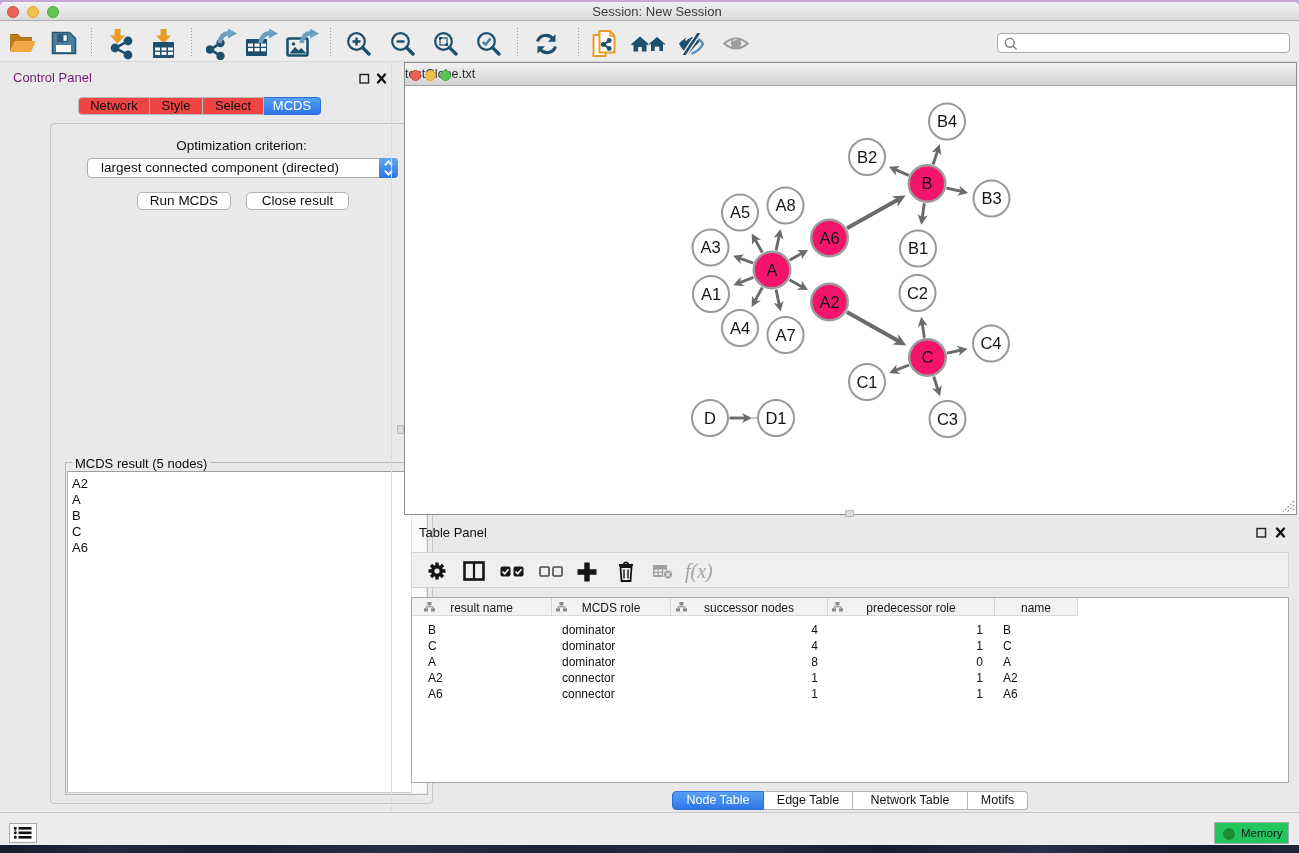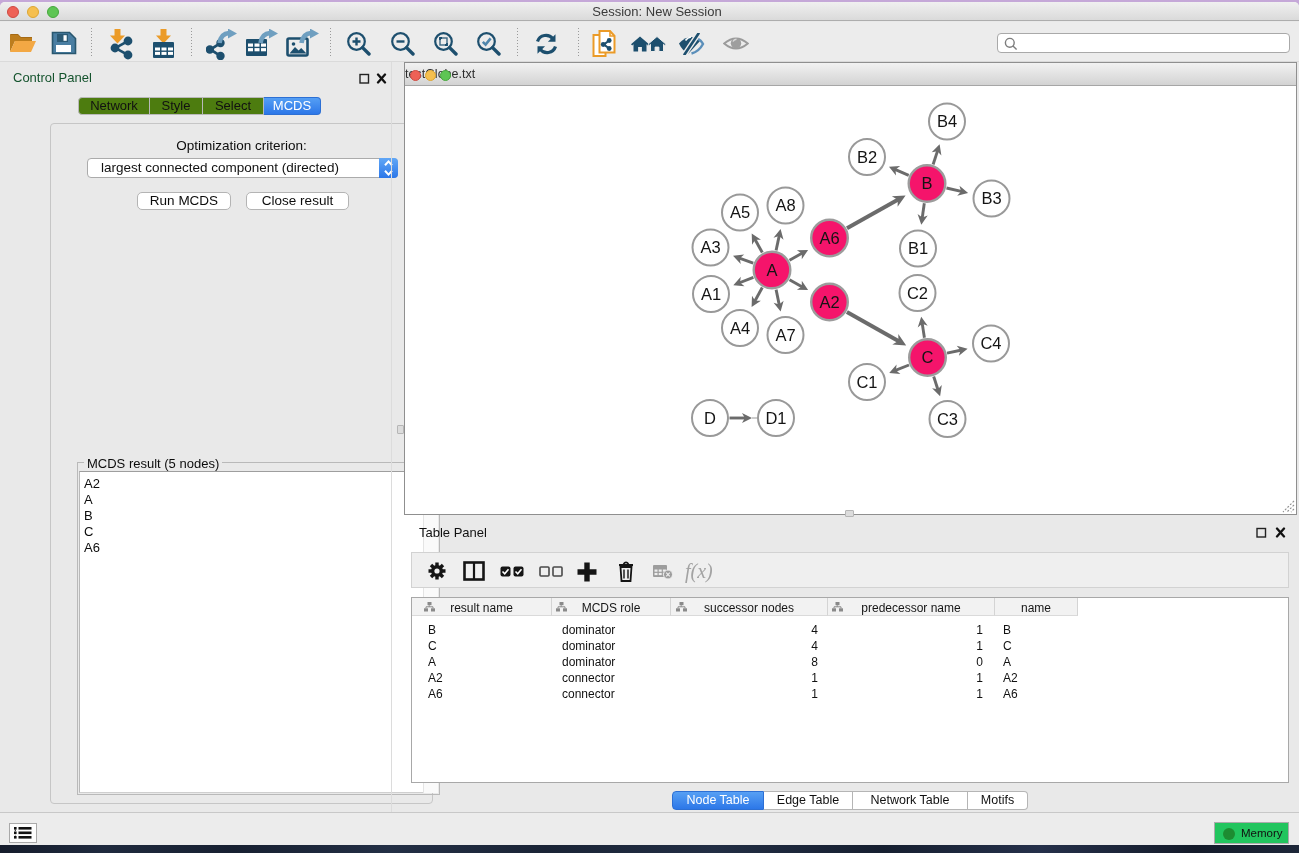--- a/index.html
+++ b/index.html
@@ -12,32 +12,32 @@
 #titlebar { position:absolute; left:0; top:2px; width:1299px; height:19px; background:linear-gradient(#f0f0f0,#dadada); border-bottom:1px solid #adadad; border-radius:5px 5px 0 0;padding-left:15px; }
 .tl { position:absolute; width:12px; height:12px; border-radius:50%; top:3.5px; }
 #titlebar .t1 { left:7px; background:#ee6156; border:1px solid #ce4a41; }
 #titlebar .t2 { left:27px; background:#f5bf4f; border:1px solid #dda631; }
 #titlebar .t3 { left:47px; background:#5ec554; border:1px solid #46a73c; }
 #titlebar .title { width:100%; text-align:center; font-size:13px; color:#3a3a3a; padding-top:2px; }
 
 #toolbar { position:absolute; left:0; top:22px; width:1299px; height:40px; background:#ececec; border-bottom:1px solid #dadada; }
 .tsep { position:absolute; top:6px; height:28px; width:1px; background-image:linear-gradient(#9a9a9a 33%, rgba(0,0,0,0) 0%); background-size:1px 3px; }
 
-#cp-title { position:absolute; left:13px; top:70px; font-size:13px; color:#14532d; }
+#cp-title { position:absolute; left:13px; top:70px; font-size:13px; color:#701a75; }
 .wicon { position:absolute; }
 #cp-tabs { position:absolute; left:78px; top:97px; height:18px; display:flex; font-size:13px; }
-#cp-tabs .tab { background:#4d7c0f; border:1px solid #b9b9b9; border-left:none; text-align:center; line-height:16px; color:#111; }
+#cp-tabs .tab { background:#ef4444; border:1px solid #b9b9b9; border-left:none; text-align:center; line-height:16px; color:#111; }
 #cp-tabs .tab:first-child { border-left:1px solid #b9b9b9; border-radius:4px 0 0 4px; }
 #cp-tabs .tab.sel { background:linear-gradient(#559ff4,#2c77e8); color:#fff; border-color:#2c6fd4; border-radius:0 4px 4px 0; }
 #cp-content { position:absolute; left:7px; top:123px; width:383px; height:681px; border:1px solid #c6c6c6; border-radius:4px; background:#e9e9e9;margin-left:43px; }
 #opt-label { position:absolute; left:0; top:14px; width:100%; text-align:center; font-size:13.5px; color:#0c0c0c; }
 #dropdown { position:absolute; left:36px; top:34px; width:311px; height:20px; background:#fff; border:1px solid #ababab; border-radius:4px; font-size:13.5px; color:#111; line-height:18px; padding-left:13px; }
 #dropdown .spin { position:absolute; right:-1px; top:-1px; width:19px; height:20px; border-radius:0 4px 4px 0; background:linear-gradient(#61a7f6,#2b77e9); }
 .btn { position:absolute; height:18px; background:#fff; border:1px solid #b4b4b4; border-radius:5px; font-size:13.5px; color:#0c0c0c; text-align:center; line-height:16px; }
-#groupbox { position:absolute; left:26px; top:338px; width:363px; height:333px; border:1px solid #b9b9b9;text-decoration:underline; }
+#groupbox { position:absolute; left:14px; top:338px; width:363px; height:333px; border:1px solid #b9b9b9;text-decoration:underline; }
 #groupbox .gtitle { position:absolute; left:6px; top:-7px; background:#e9e9e9; padding:0 3px; font-size:13px; color:#0c0c0c; }
 #mcds-list { position:absolute; left:1px; top:8px; width:359px; height:322px; background:#fff; border:1px solid #cfcfcf; border-top-color:#9e9e9e; border-left-color:#b9b9b9; font-size:13px; color:#0c0c0c; line-height:16px; padding:4px 0 0 4px; }
 #mcds-scroll { position:absolute; right:1px; top:8px; width:15px; height:322px; background:#fafafa; border-left:1px solid #e4e4e4; }
 
 #netwin { position:absolute; left:404px; top:62px; width:893px; height:453px; background:#fff; border:1px solid #8f8f8f; }
 #nettitle { position:absolute; left:0; top:0; width:100%; height:23px; background:linear-gradient(#f2f2f2,#d3d3d3); border-bottom:1px solid #a6a6a6; }
 #nettitle .title { width:100%; text-align:left; font-size:12.5px; color:#2b2b2b; padding-top:4px; }
 #nettitle .t1 { left:5px; top:7px; background:#ee6156; border:1px solid #ce4a41; }
 #nettitle .t2 { left:20px; top:7px; background:#f5bf4f; border:1px solid #dda631; }
 #nettitle .t3 { left:35px; top:7px; background:#5ec554; border:1px solid #46a73c; }
@@ -406,21 +406,21 @@
   <div class="th" style="left:0;width:140px">
       <span>result name</span>
     </div>
   <div class="th" style="left:140px;width:119px">
       <span>MCDS role</span>
     </div>
   <div class="th" style="left:259px;width:157px">
       <span>successor nodes</span>
     </div>
   <div class="th" style="left:416px;width:167px">
-      <span>predecessor name</span>
+      <span>predecessor role</span>
     </div>
   <div class="th" style="left:583px;width:83px">
       <span>name</span>
     </div>
   <svg style="position:absolute;left:12px;top:4px" width="11" height="10" viewBox="0 0 11 10">
       <g fill="#8a8a8a">
         <rect x="3.5" y="0" width="4" height="3.2"></rect>
         <rect x="0" y="6.3" width="4" height="3.2"></rect>
         <rect x="7" y="6.3" width="4" height="3.2"></rect>
         <path d="M5.2 3.2 v1.6 M2 6.3 v-1.5 h7 v1.5" fill="none" stroke="#8a8a8a" stroke-width="1"></path>

